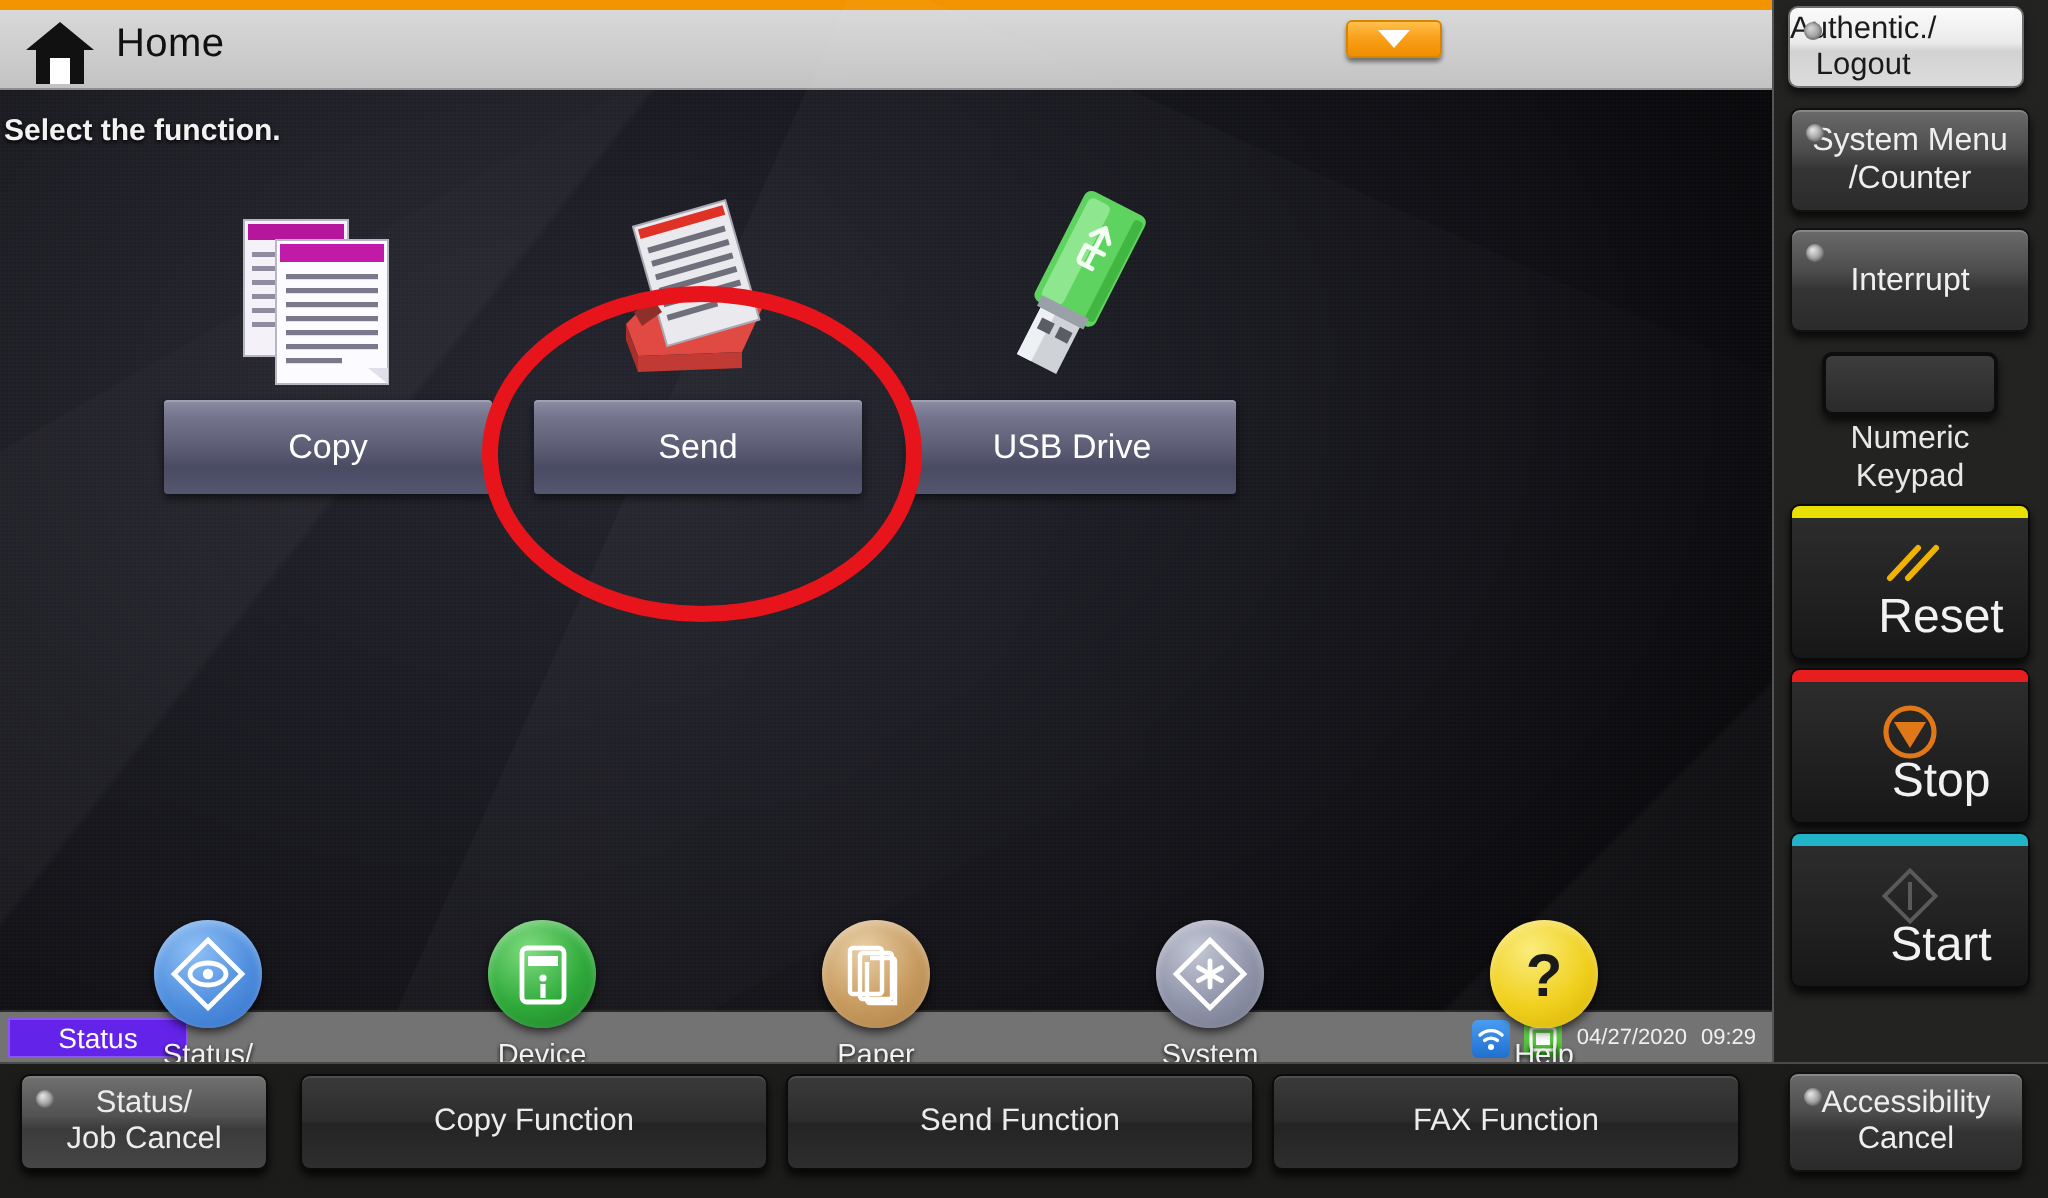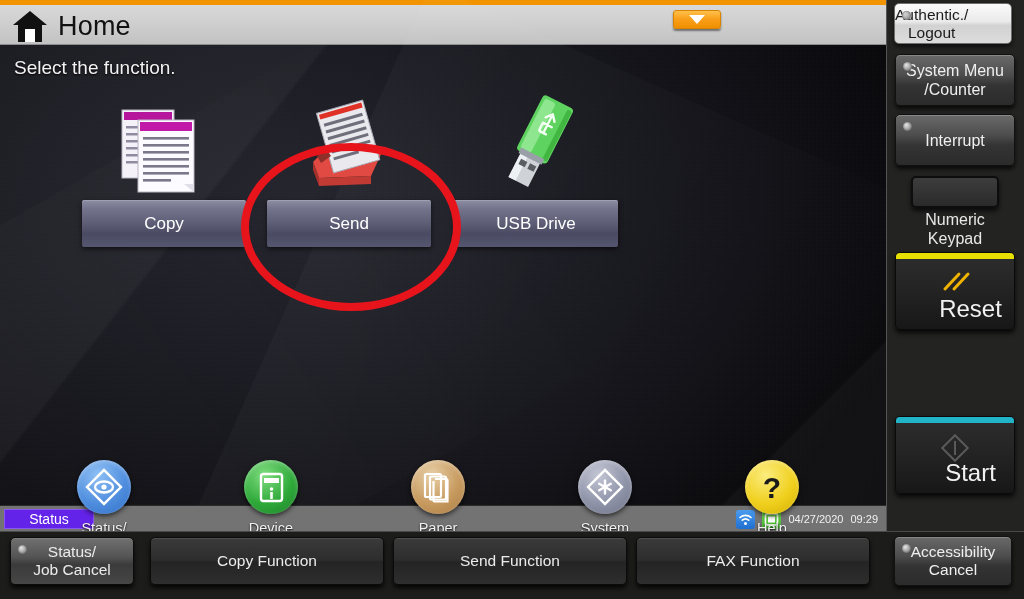--- a/index.html
+++ b/index.html
@@ -20,21 +20,21 @@
   
   #titlebar {
     position: absolute; left: 0; top: 0; width: 886px; height: 45px;
     background: linear-gradient(180deg,#d8d8d8 0%,#cdcdcd 55%,#c2c2c2 100%);
     border-top: 5px solid #f29400;
     border-bottom: 1px solid #8d8d8d;
   }
   #home-icon { position: absolute; left: 12px; top: 5px; width: 36px; height: 34px; }
   #title-text {
     position: absolute; left: 58px; top: 6px;
-    font-size: 27px; color: #111; letter-spacing: .2px;
+    font-size: 20px; color: #111; letter-spacing: .2px;
   }
   #dropdown-tab {
     position: absolute; left: 673px; top: 5px; width: 48px; height: 19px;
     background: linear-gradient(180deg,#ffc14d 0%,#f9a01b 45%,#ef8f00 100%);
     border-radius: 3px; border: 1px solid #d98400;
     box-shadow: 0 2px 2px rgba(0,0,0,.45);
     display: flex; align-items: center; justify-content: center;
   }
   #dropdown-tab .chev {
     width: 0; height: 0; border-left: 8px solid transparent;
@@ -62,22 +62,22 @@
     background: linear-gradient(90deg, rgba(255,255,255,.028), rgba(255,255,255,0));
     transform: rotate(24deg); transform-origin: top left; pointer-events: none;
   }
   #diag2 {
     position: absolute; left: -120px; top: 250px; width: 620px; height: 420px;
     background: linear-gradient(90deg, rgba(255,255,255,.022), rgba(255,255,255,0));
     transform: rotate(-30deg); transform-origin: top left; pointer-events: none;
   }
 
   #prompt {
-    position: absolute; left: 14px; top: 12px; font-size: 19px;
-    color: #f2f2f2; font-weight: normal; text-shadow: 0 1px 2px #000;
+    position: absolute; left: 2px; top: 12px; font-size: 15px;
+    color: #f2f2f2; font-weight: bold; text-shadow: 0 1px 2px #000;
     z-index: 4;
   }
 
   
   .tile { position: absolute; width: 164px; z-index: 5; }
   .tile .art {
     position: relative; height: 110px; width: 164px;
   }
   .tile .cap {
     height: 47px; width: 164px;
@@ -422,20 +422,30 @@
         <svg viewBox="0 0 44 24" width="44" height="24">
           <g stroke="#f0b400" stroke-width="3" stroke-linecap="round">
             <path d="M12 20 L26 5"></path>
               <path d="M21 20 L35 5"></path>
           </g>
         </svg>
       </div>
       <div class="ktext">Reset</div>
     </div>
 
+    <div class="bigkey" id="hk-stop">
+      <div class="stripe" style="background:#e81d1d"></div>
+      <div class="kicon">
+        <svg viewBox="0 0 44 30" width="44" height="30">
+          <circle cx="22" cy="15" r="12" fill="none" stroke="#e07818" stroke-width="2.6"></circle>
+          <path d="M14 10 L30 10 L22 23 Z" fill="#e07818"></path>
+        </svg>
+      </div>
+      <div class="ktext">Stop</div>
+    </div>
 
     <div class="bigkey" id="hk-start">
       <div class="stripe" style="background:#21b4c8"></div>
       <div class="kicon">
         <svg viewBox="0 0 44 30" width="44" height="30">
           <rect x="13" y="6" width="18" height="18" transform="rotate(45 22 15)" fill="none" stroke="#5a5a5a" stroke-width="2"></rect>
           <path d="M22 8 v14" stroke="#5a5a5a" stroke-width="2"></path>
         </svg>
       </div>
       <div class="ktext">Start</div>

